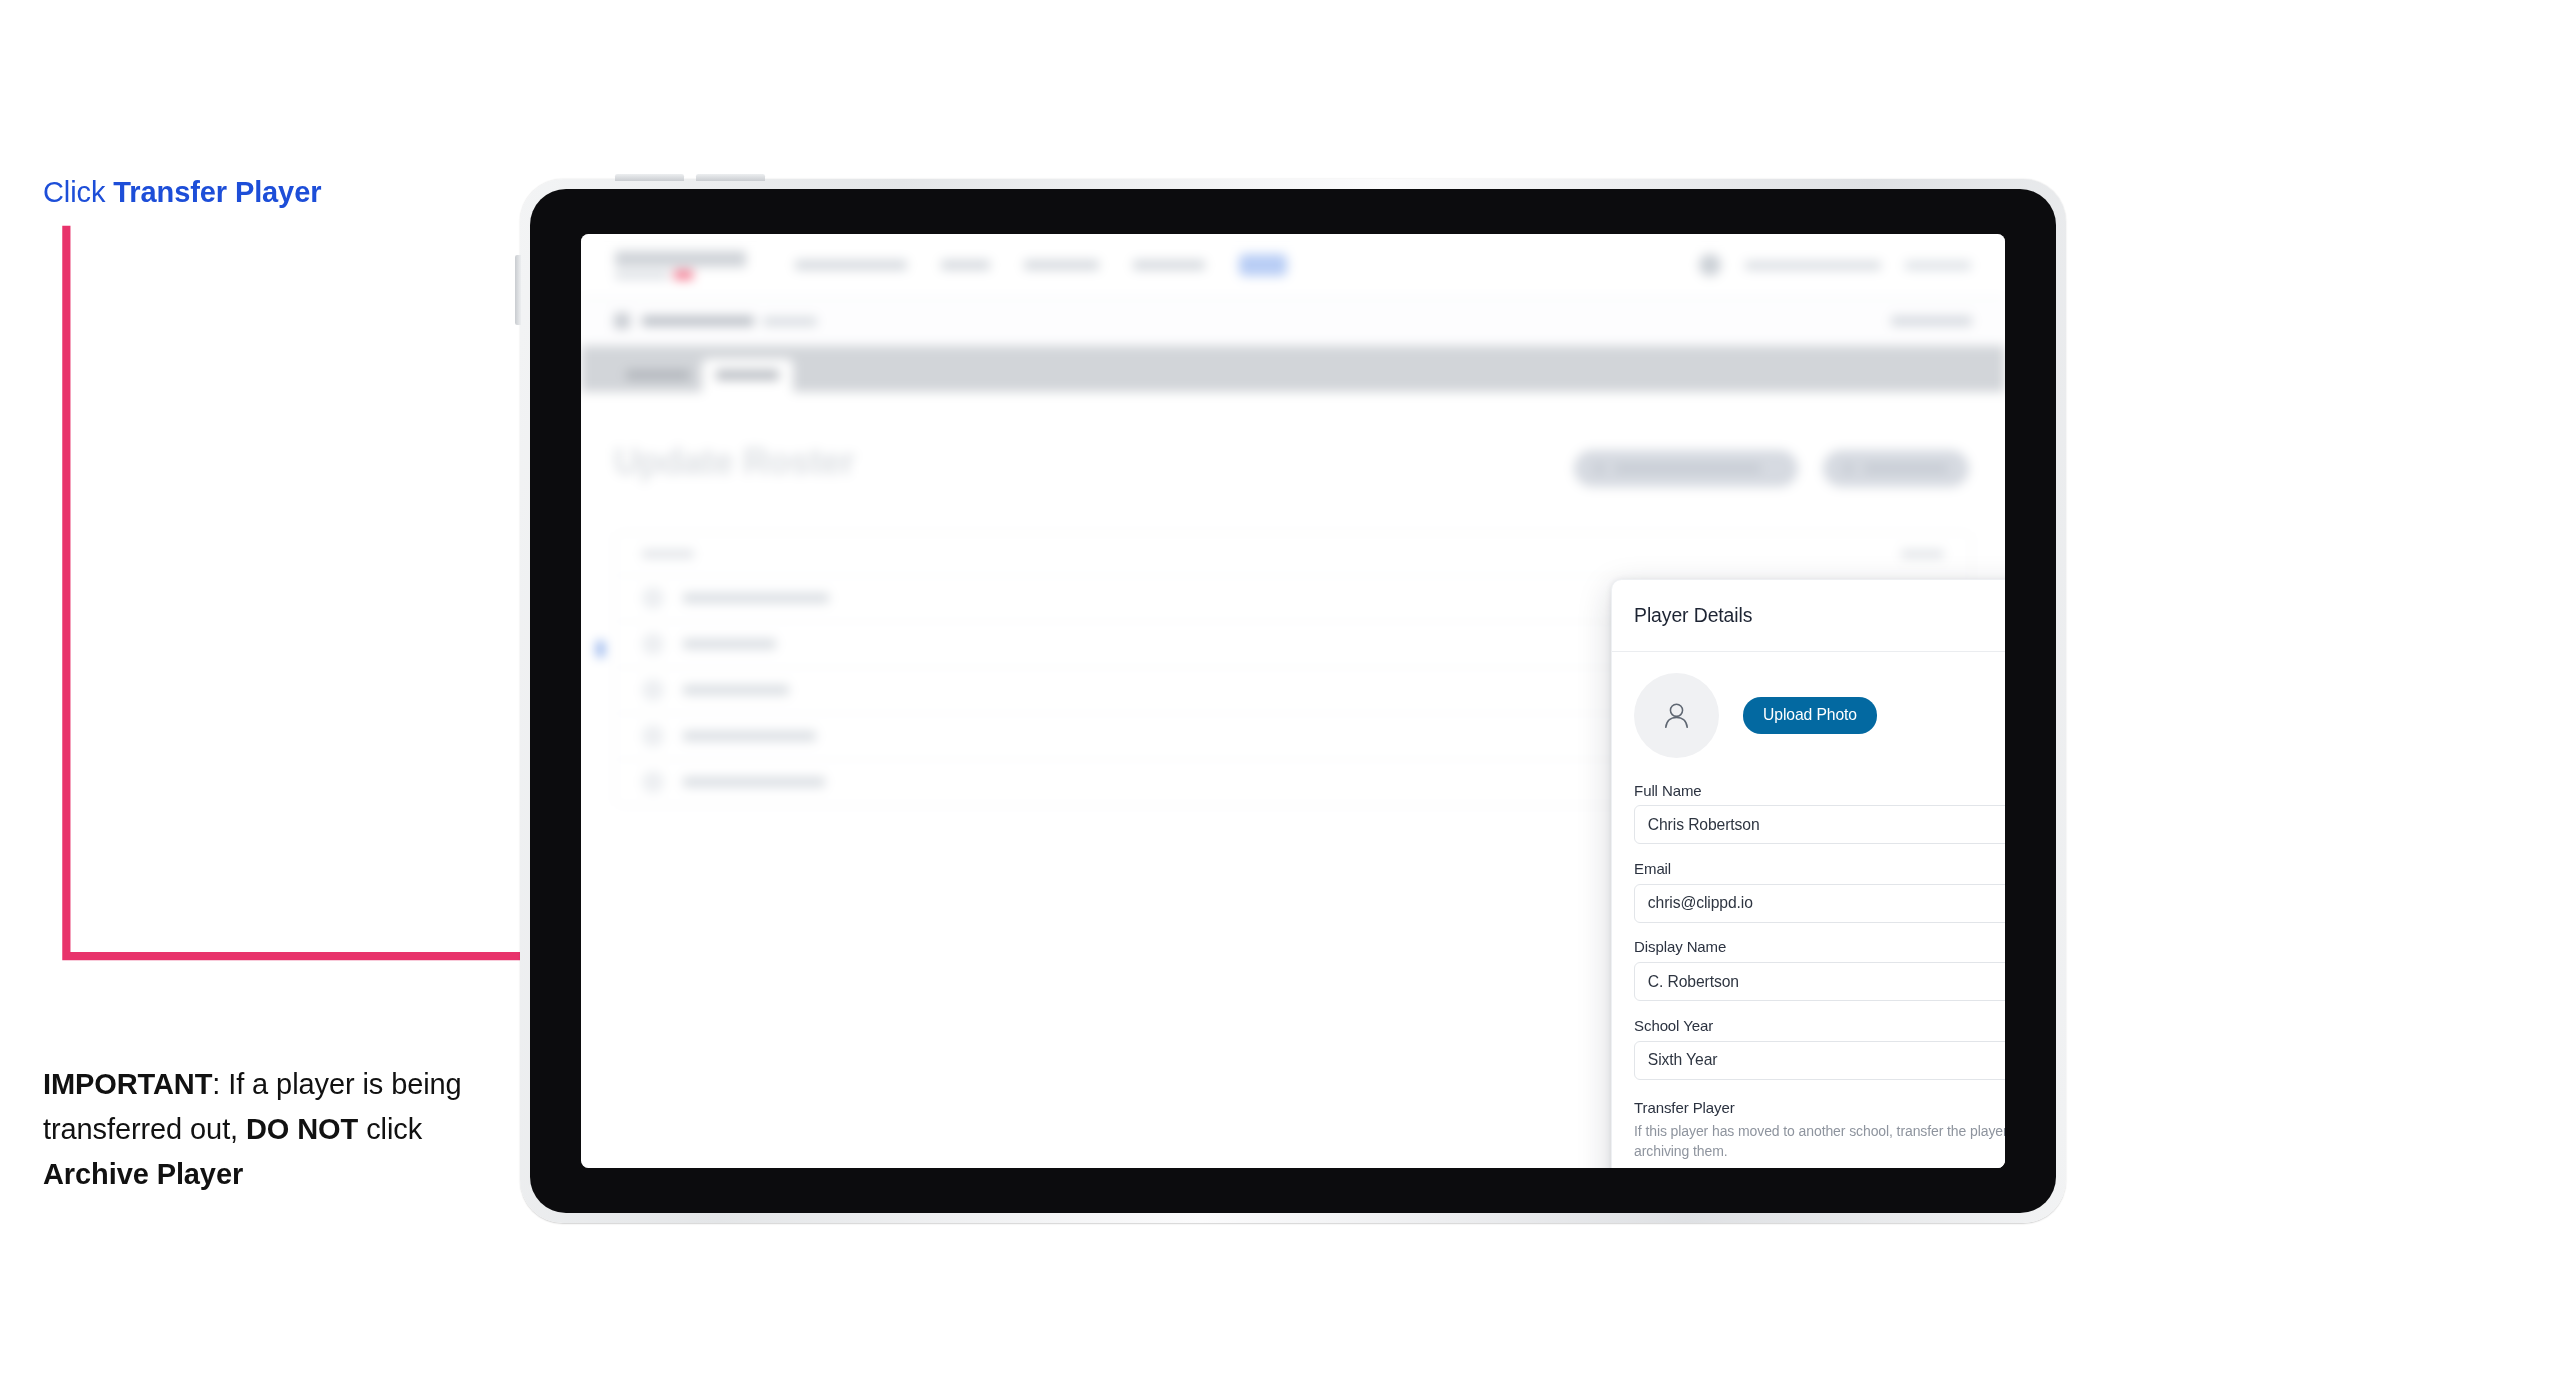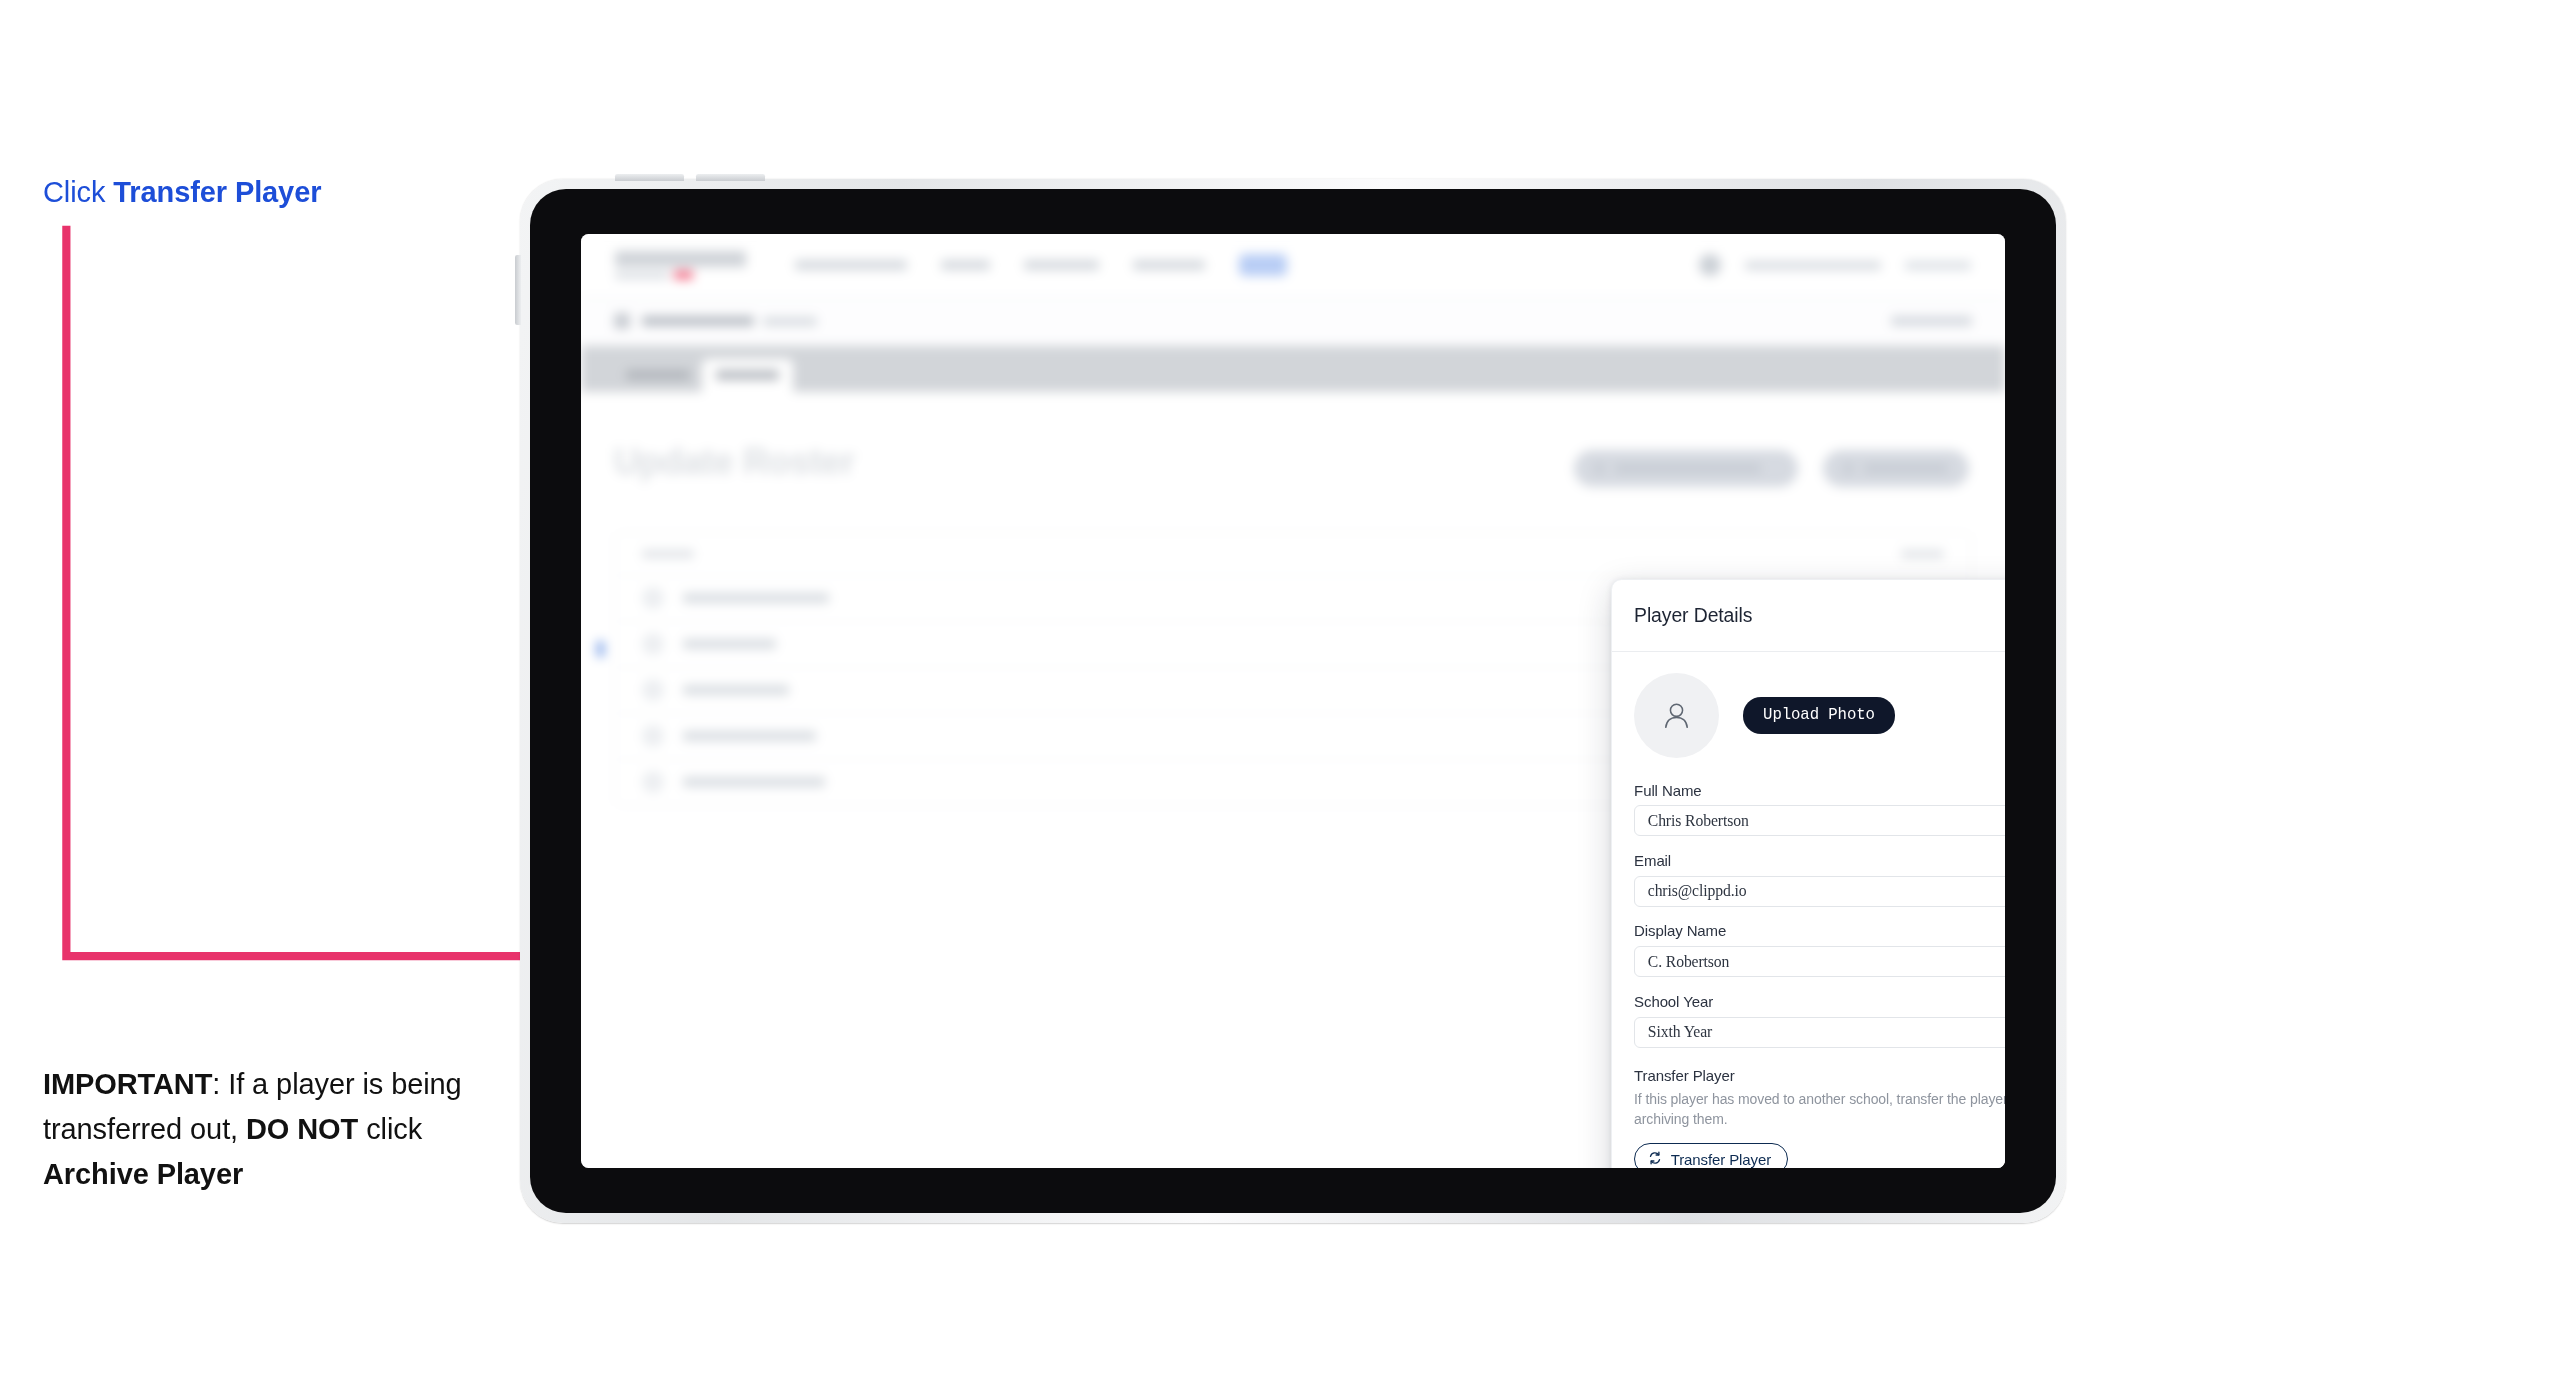--- a/index.html
+++ b/index.html
@@ -177,44 +177,44 @@
   .modal-body { padding: 21px 22.4px 19.4px 22.4px; }
 
   .photo-row { display: flex; align-items: center; gap: 24px; margin-bottom: 24px; }
   .avatar {
     width: 85px; height: 85px; border-radius: 50%;
     background: #f0f1f3;
     display: flex; align-items: center; justify-content: center;
     color: #606875;
   }
   .upload-btn {
-    background: #0f172a; color: #ffffff;
+    background: #0369a1; color: #ffffff;
     border: none; border-radius: 18px;
     padding: 9.7px 20px;
     font-size: 15.7px;
-    font-family: Liberation Mono, monospace;
+    font-family: Liberation Sans, sans-serif;
     cursor: pointer;
     letter-spacing: -0.1px;
   }
 
   .field { margin-bottom: 15.7px; }
   .field-label {
     font-size: 15px; color: #2b3240; margin-bottom: 6.7px;
     letter-spacing: -0.1px;
   }
   .field-input {
     width: 100%;
-    height: 31px;
+    height: 39px;
     border: 0.7px solid #e2e5e9;
     border-radius: 6px;
     background: #fff;
     padding: 0 12.7px;
     font-size: 15.7px;
     color: #2e3541;
-    font-family: Liberation Serif, serif;
+    font-family: Liberation Sans, sans-serif;
     letter-spacing: -0.1px;
   }
   .select-wrap { position: relative; }
 
   .transfer-block { margin-top: 19.4px; }
   .transfer-title { font-size: 15px; color: #2b3240; margin-bottom: 6px; letter-spacing: -0.1px; }
   .transfer-desc {
     font-size: 14px; color: #8e949e; line-height: 1.42;
     max-width: 494px; margin-bottom: 13.4px; letter-spacing: -0.1px;
   }

